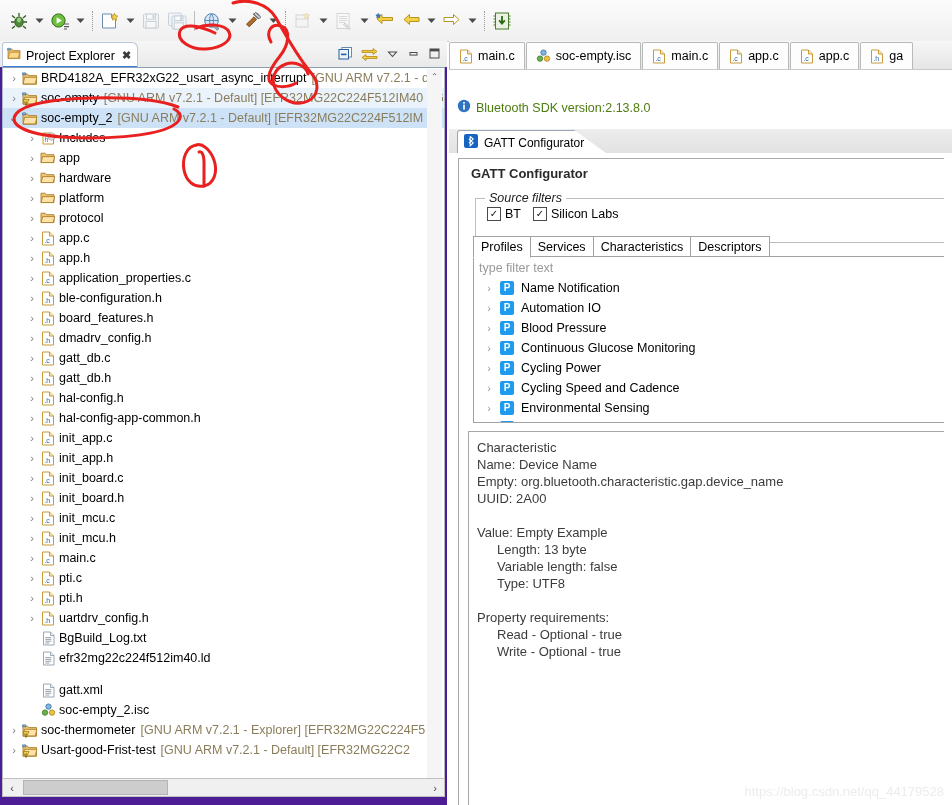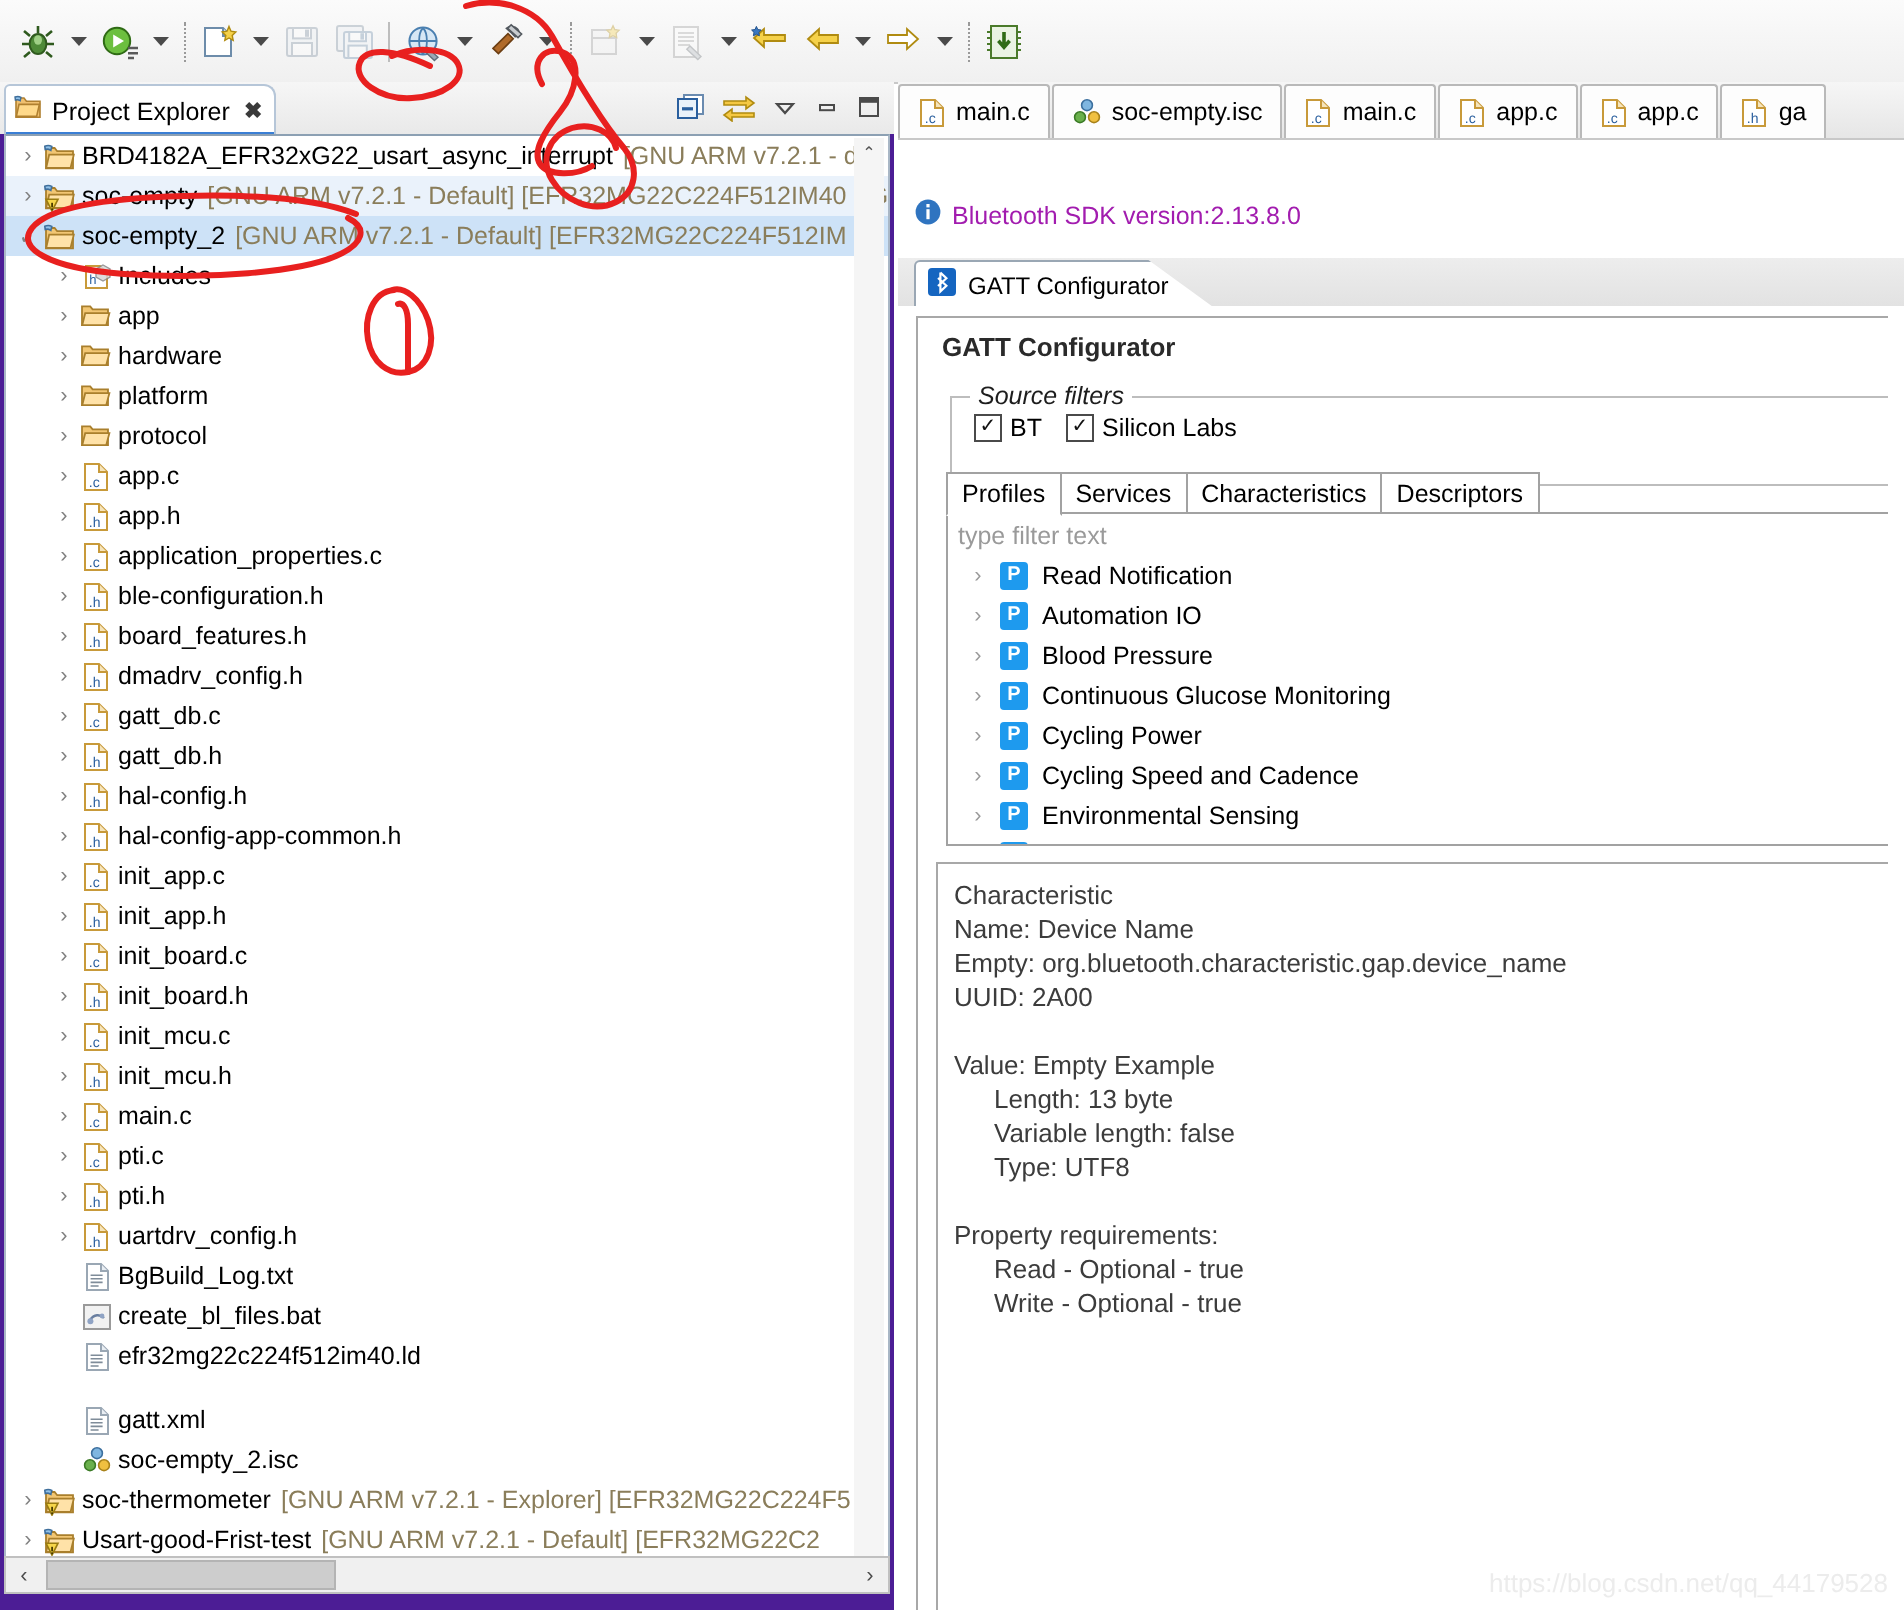--- a/index.html
+++ b/index.html
@@ -78,21 +78,21 @@
   #ed-tabrow{position:absolute;left:0;top:0;width:503px;height:28px;
     background:linear-gradient(#f6f6f6,#e6e6e6);display:flex;align-items:flex-end;}
   .ed-tab{height:26px;background:#fdfdfd;border:1px solid #b9b9b9;border-bottom:none;
     display:flex;align-items:center;gap:5px;padding:0 9px;font-size:12.5px;
     border-top-left-radius:2px;border-top-right-radius:2px;margin-right:1px;}
   #ed-area{position:absolute;left:0;top:28px;width:503px;height:736px;background:#fff;
     border-top:1px solid #c8c8c8;overflow:hidden;}
   #sdkband{position:absolute;left:0;top:28px;width:503px;height:31px;background:#fff;
      border-bottom:1px solid #b9b9b9;overflow:hidden;}
   #sdkhint{position:absolute;left:8px;top:1px;display:flex;align-items:center;gap:5px;
-    font-size:12.5px;color:#a21caf;}
+    font-size:12.5px;color:#4d7c0f;}
   #gatt-tabrow{position:absolute;left:0;top:59px;width:503px;height:24px;
     background:linear-gradient(#ededed,#e2e2e2);border-bottom:1px solid #aeaeae;}
   #gatt-tab{position:absolute;left:8px;top:1px;height:23px;background:#fff;
     border:1px solid #9aa7b4;border-bottom:none;display:flex;align-items:center;gap:6px;
     padding:0 22px 0 6px;border-top-left-radius:3px;
     clip-path:polygon(0 0,78% 0,100% 100%,0 100%);}
   #gatt-body{position:absolute;left:0;top:83px;width:503px;height:681px;background:#fff;}
   #gc-box{position:absolute;left:9px;top:5px;width:485px;height:676px;
     border:1px solid #a8a8a8;border-right:none;background:#fff;overflow:hidden;}
   #gc-title{position:absolute;left:12px;top:7px;font-size:13px;font-weight:bold;color:#2a2a2a;}
@@ -645,32 +645,20 @@
           <span class="ico">
             <svg width="13" height="15" viewBox="0 0 13 15">
               <path d="M1.5 1h7l3.5 3.5V14h-10.5z" fill="#fff" stroke="#9aa7b4"></path>
               <path d="M8.5 1v3.5h3.5" fill="#e9eef3" stroke="#9aa7b4"></path>
               <g stroke="#7f8c99" stroke-width=".8">
                 <path d="M3.3 6.6h6M3.3 8.4h6M3.3 10.2h6M3.3 12h4"></path>
               </g>
             </svg>
           </span>
           <span class="nm">BgBuild_Log.txt</span>
-        </div>
-        <div class="row" style="padding-left: 22px;">
-          <span class="tw"></span>
-          <span class="ico">
-            <svg width="15" height="15" viewBox="0 0 15 15">
-              <rect x="1" y="1.5" width="13" height="12" fill="#f2f2f2" stroke="#9a9a9a"></rect>
-              <path d="M4 9c2-3 5-3 7-1" fill="none" stroke="#6a7fa0" stroke-width="1.2"></path>
-              <circle cx="4.2" cy="9.6" r="1.5" fill="#8fa3c4"></circle>
-              <circle cx="10" cy="7" r="1.2" fill="#8fa3c4"></circle>
-            </svg>
-          </span>
-          <span class="nm">create_bl_files.bat</span>
         </div>
         <div class="row" style="padding-left: 22px;">
           <span class="tw"></span>
           <span class="ico">
             <svg width="13" height="15" viewBox="0 0 13 15">
               <path d="M1.5 1h7l3.5 3.5V14h-10.5z" fill="#fff" stroke="#9aa7b4"></path>
               <path d="M8.5 1v3.5h3.5" fill="#e9eef3" stroke="#9aa7b4"></path>
               <g stroke="#7f8c99" stroke-width=".8">
                 <path d="M3.3 6.6h6M3.3 8.4h6M3.3 10.2h6M3.3 12h4"></path>
               </g>
@@ -862,21 +850,21 @@
           </div>
 
         <div id="filterbox">
           <span>type filter text</span>
         </div>
 
         <div id="proflist">
             <div class="prow">
               <span class="tw">›</span>
               <span class="pico">P</span>
-              <span style="padding-left: 3px;">Read Notification</span>
+              <span style="padding-left: 3px;">Name Notification</span>
             </div>
             <div class="prow">
               <span class="tw">›</span>
               <span class="pico">P</span>
               <span style="padding-left: 3px;">Automation IO</span>
             </div>
             <div class="prow">
               <span class="tw">›</span>
               <span class="pico">P</span>
               <span style="padding-left: 3px;">Blood Pressure</span>

